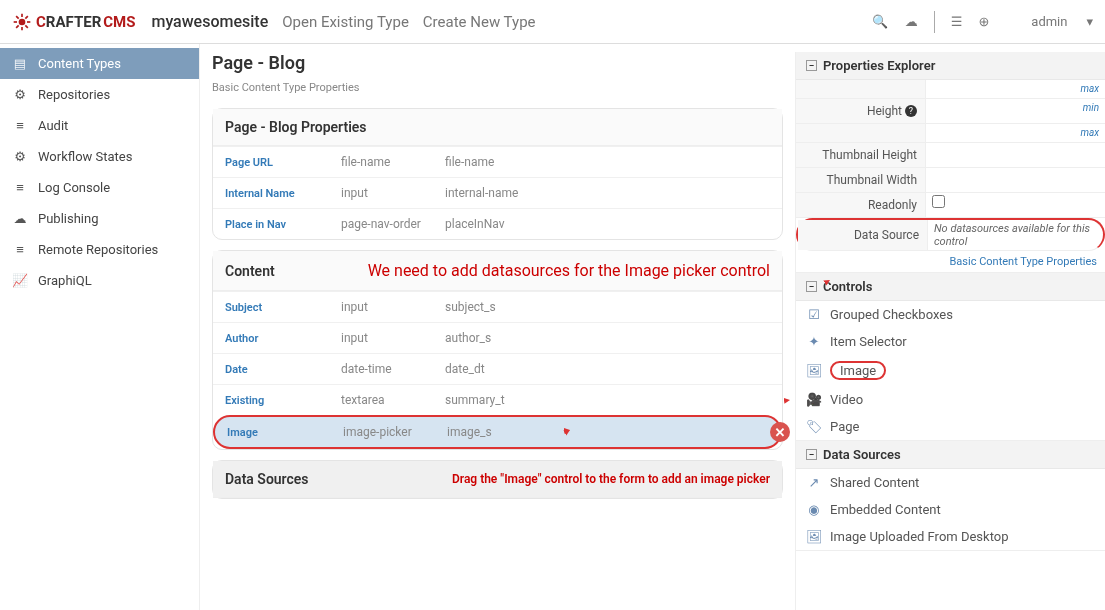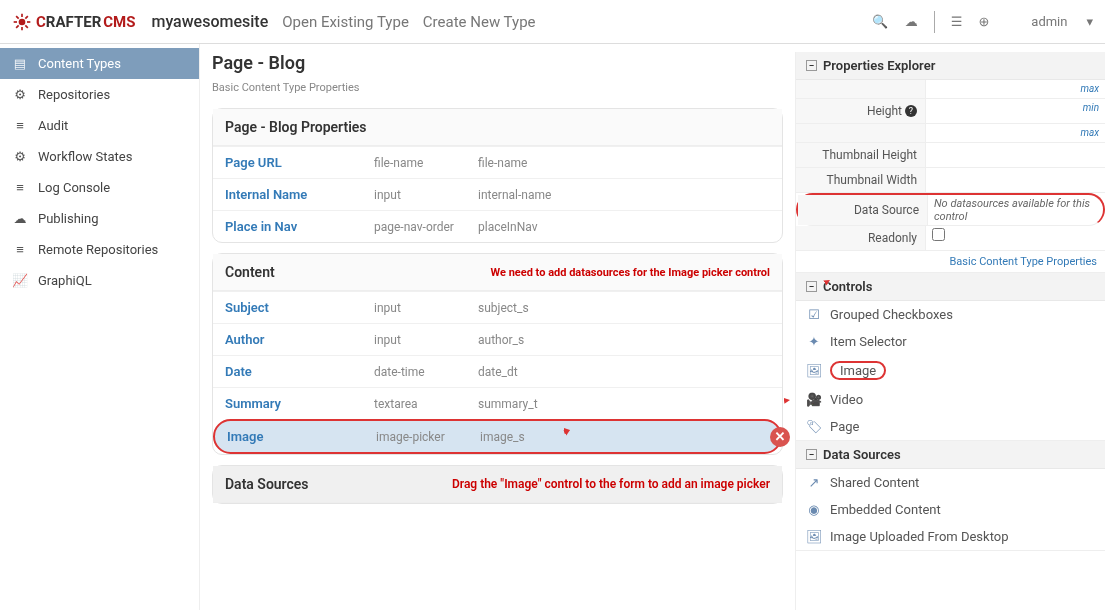--- a/index.html
+++ b/index.html
@@ -28,27 +28,27 @@
 .right { width: 310px; border-left: 1px solid #eee; display: flex; flex-direction: column; overflow: hidden; }
 
 
 .page-title { font-size: 18px; font-weight: 600; margin-bottom: 8px; }
 .page-sub { font-size: 11px; color: #888; margin-bottom: 14px; display: block; }
 
 .panel { border: 1px solid #e4e4e4; border-radius: 10px; margin-bottom: 10px; }
 .panel-hdr { padding: 10px 12px; font-weight: 600; font-size: 14px; background: #fafafa; border-bottom: 1px solid #eee; }
 .prop-row { display: flex; align-items: center; padding: 8px 12px; border-top: 1px solid #f0f0f0; }
 .prop-row:first-of-type { border-top: none; }
-.pr-label { width: 149px; color: #337ab7; font-weight: 600; font-size: 13px; cursor: pointer; }
+.pr-label { width: 116px; color: #337ab7; font-weight: 600; font-size: 11px; cursor: pointer; }
 .pr-ctrl { width: 104px; color: #888; font-size: 12px; }
 .pr-var { color: #888; font-size: 12px; }
 .prop-row.selected { background: #d6e4f1; position: relative; }
 .row-delete { position: absolute; right: -10px; top: 50%; transform: translateY(-50%); width: 20px; height: 20px; background: #d9534f; border-radius: 50%; color: #fff; display: flex; align-items: center; justify-content: center; font-size: 13px; font-weight: bold; cursor: pointer; }
 
-.annotation { color: #c00; font-weight: 700; font-size: 11px; }
+.annotation { color: #c00; font-weight: 400; font-size: 16px; }
 .pnl-hdr-flex { display: flex; justify-content: space-between; align-items: center; }
 .hdr-ann { font-size: 12px; font-weight: 600; }
 .circled-row { border: 2px solid #d33; border-radius: 18px; }
 
 
 .right-section { border-bottom: 1px solid #eee; }
 .rs-hdr { background: #f3f3f3; padding: 6px 10px; font-size: 13px; font-weight: 600; display: flex; align-items: center; gap: 6px; border-bottom: 1px solid #e8e8e8; }
 .rs-toggle { font-size: 10px; border: 1px solid #999; width: 11px; height: 11px; display: inline-flex; align-items: center; justify-content: center; line-height: 1; cursor: pointer; }
 .rs-body { padding: 0; }
 .prop-explorer-row { display: flex; border-bottom: 1px solid #eee; font-size: 12px; }
@@ -183,21 +183,21 @@
           <span class="pr-label">Author</span>
           <span class="pr-ctrl">input</span>
           <span class="pr-var">author_s</span>
         </div>
         <div class="prop-row">
           <span class="pr-label">Date</span>
           <span class="pr-ctrl">date-time</span>
           <span class="pr-var">date_dt</span>
         </div>
         <div class="prop-row">
-          <span class="pr-label">Summary</span>
+          <span class="pr-label">Existing</span>
           <span class="pr-ctrl">textarea</span>
           <span class="pr-var">summary_t</span>
         </div>
         <div class="prop-row selected circled-row">
           <span class="pr-label">Image</span>
           <span class="pr-ctrl">image-picker</span>
           <span class="pr-var">image_s</span>
           <span class="row-delete">✕</span>
         </div>
       </div>
@@ -235,27 +235,27 @@
               <div class="pe-val maxmin">max</div>
             </div>
             <div class="prop-explorer-row">
               <div class="pe-label">Thumbnail Height</div>
               <div class="pe-val"></div>
             </div>
             <div class="prop-explorer-row">
               <div class="pe-label">Thumbnail Width</div>
               <div class="pe-val"></div>
             </div>
+            <div class="prop-explorer-row">
+              <div class="pe-label">Readonly</div>
+              <div class="pe-val"><input type="checkbox" style=""></div>
+            </div>
             <div class="prop-explorer-row circled-row">
               <div class="pe-label">Data Source</div>
               <div class="pe-val datasource-msg">No datasources available for this control</div>
-            </div>
-            <div class="prop-explorer-row">
-              <div class="pe-label">Readonly</div>
-              <div class="pe-val"><input type="checkbox" style=""></div>
             </div>
           </div>
           <div class="pe-link">Basic Content Type Properties</div>
         </div>
 
         <div class="right-section">
           <div class="rs-hdr">
             <span class="rs-toggle">−</span>
             <span>Controls</span>
           </div>

